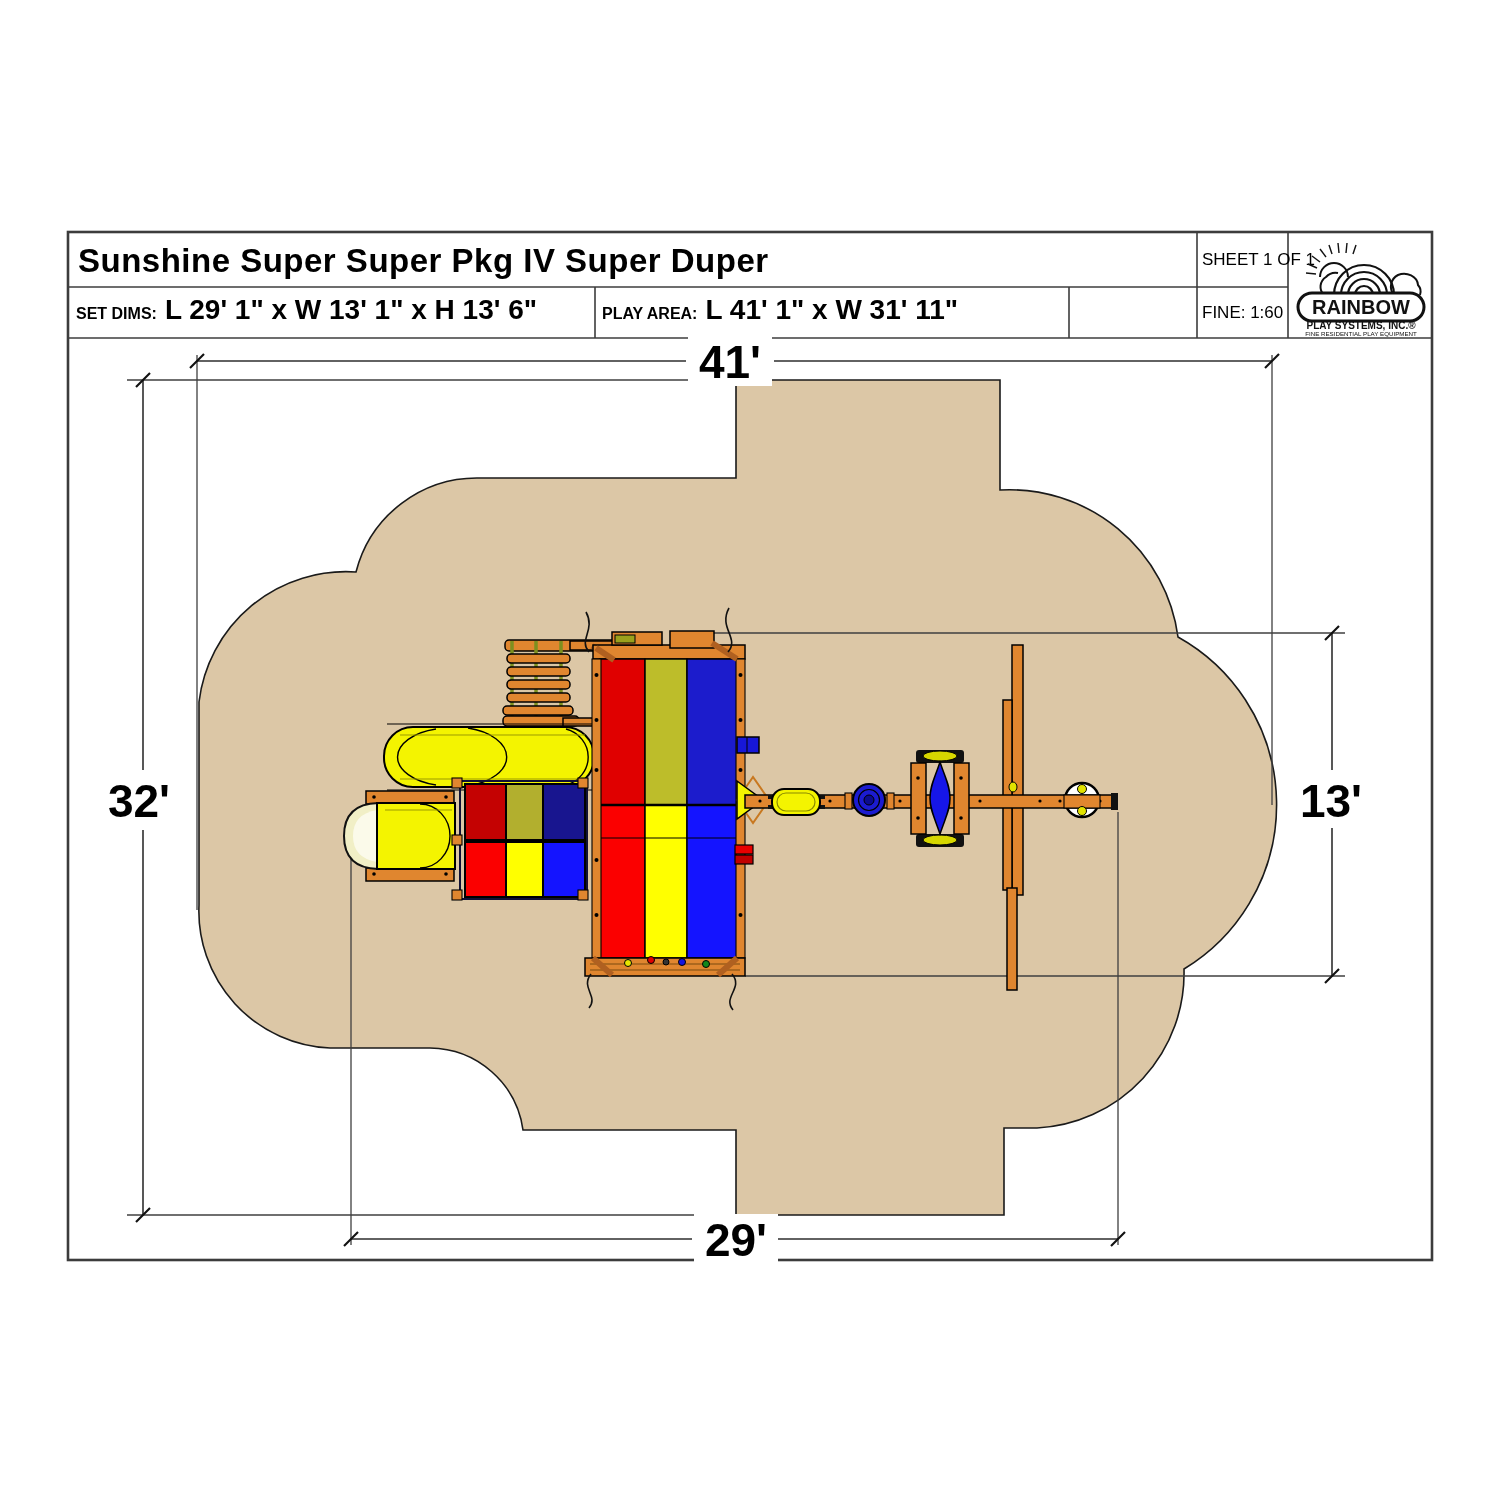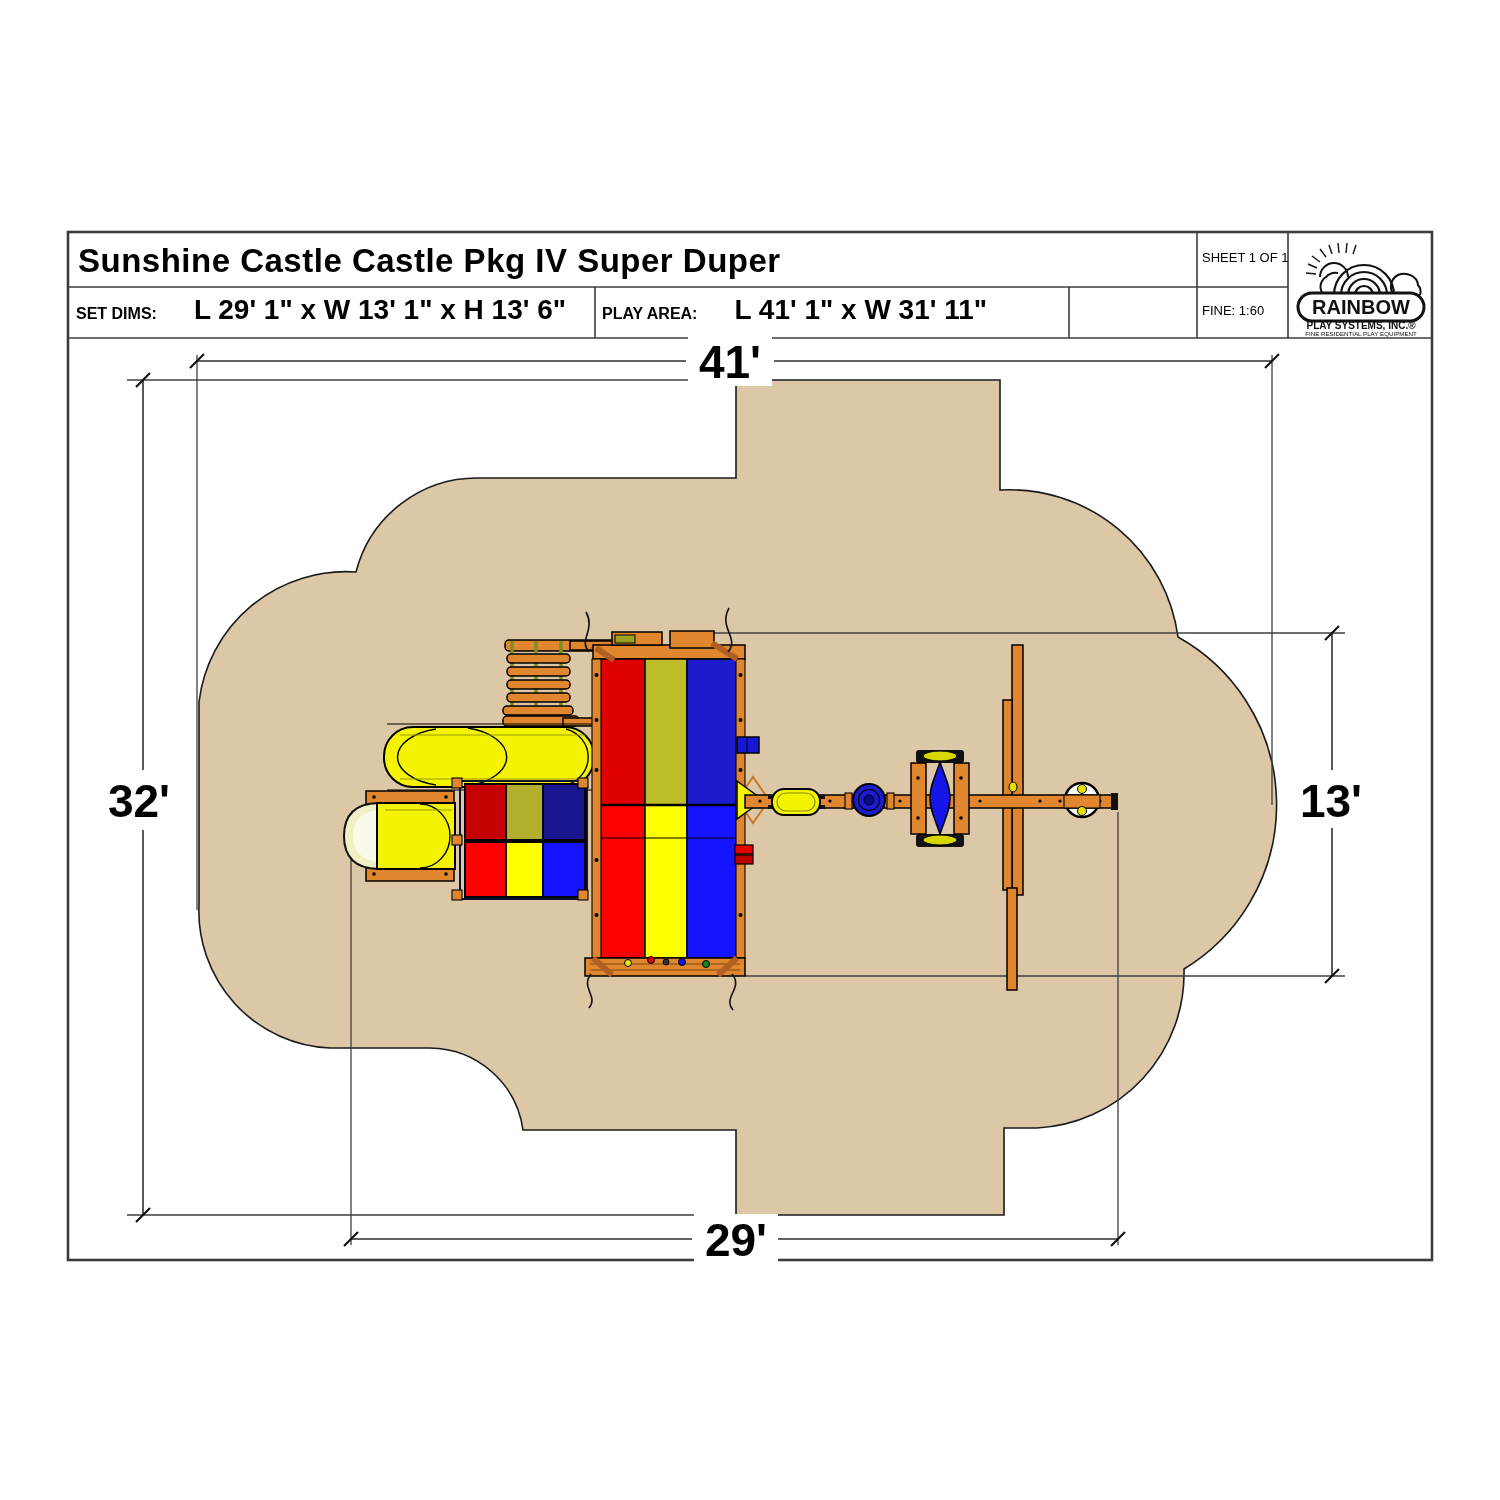--- a/index.html
+++ b/index.html
@@ -15,22 +15,22 @@
   .wood{fill:var(--wood);stroke:#000;stroke-width:1.5;}
   .woodthin{fill:var(--wood);stroke:#000;stroke-width:1.1;}
   .yel{fill:var(--slide-yellow);stroke:#000;stroke-width:2;}
   .rope{stroke:#111;stroke-width:1.6;fill:none;}
   .bolt{fill:#000;}
   .frameline{stroke:#3c3c3c;stroke-width:1.6;fill:none;}
   .border{stroke:#3c3c3c;stroke-width:2.6;fill:none;}
   .title-text{font-weight:bold;font-size:33px;color:#000;letter-spacing:.5px;}
   .dims-label{font-weight:bold;font-size:16px;color:#000;}
   .dims-value{font-weight:bold;font-size:28px;color:#000;margin-left:8px;}
-  .cell-small{font-size:13px;color:#000;}
-  .row-flex{display:flex;align-items:baseline;gap:29px;}
+  .cell-small{font-size:17px;color:#000;}
+  .row-flex{display:flex;align-items:baseline;}
 </style>
 </head>
 <body>
 
 <svg class="abs" style="left:0;top:0;" width="1500" height="1500" viewBox="0 0 1500 1500">
 
   <g>
     <rect class="border" x="68" y="232" width="1364" height="1028"></rect>
     <line class="frameline" x1="68" y1="287" x2="1288" y2="287"></line>
     <line class="frameline" x1="68" y1="338" x2="1432" y2="338"></line>
@@ -271,21 +271,21 @@
     <text class="dimtxt" x="730" y="378">41'</text>
     <rect class="halo" x="103" y="770" width="74" height="58"></rect>
     <text class="dimtxt" x="139" y="817">32'</text>
     <rect class="halo" x="1300" y="770" width="64" height="58"></rect>
     <text class="dimtxt" x="1331" y="817">13'</text>
     <rect class="halo" x="694" y="1214" width="84" height="50"></rect>
     <text class="dimtxt" x="736" y="1256">29'</text>
   </g>
 </svg>
 
-<div class="abs title-text" style="left:78px;top:242px;">Sunshine Castle Castle Pkg IV Super Duper</div>
+<div class="abs title-text" style="left:78px;top:242px;">Sunshine Super Super Pkg IV Super Duper</div>
 
 <div class="abs row-flex" style="left:76px;top:294px;">
   <span class="dims-label">SET DIMS:</span>
   <span class="dims-value">L 29' 1" x W 13' 1" x H 13' 6"</span>
 </div>
 
 <div class="abs row-flex" style="left:602px;top:294px;justify-content:flex-end;">
   <span class="dims-label">PLAY AREA:</span>
   <span class="dims-value">L 41' 1" x W 31' 11"</span>
 </div>

